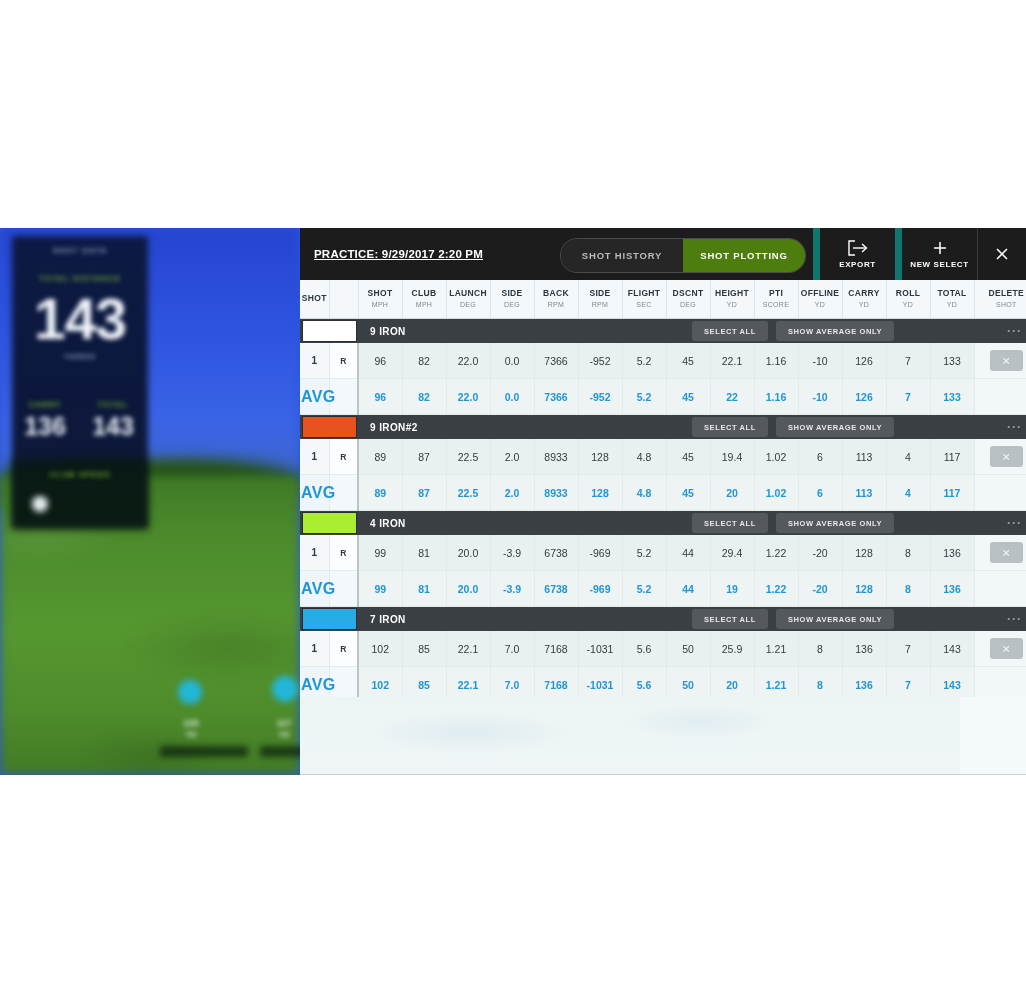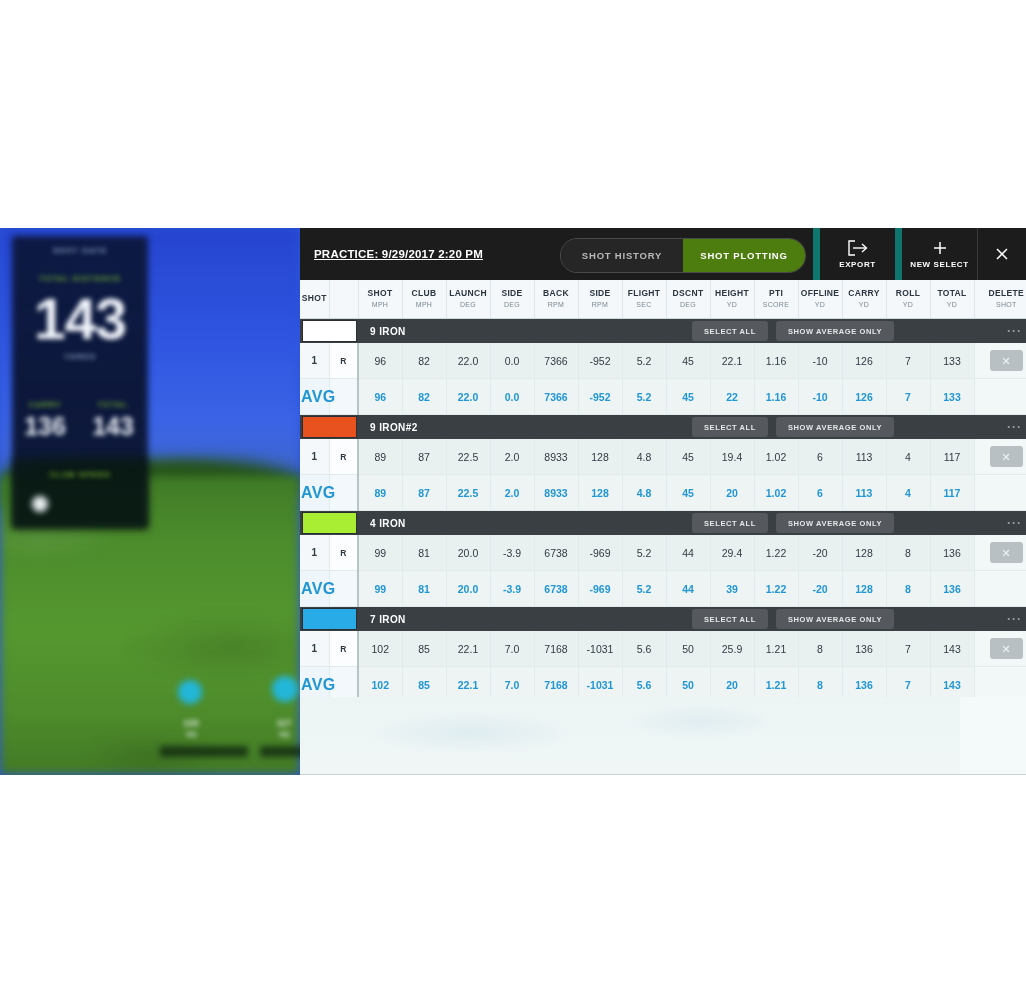--- a/index.html
+++ b/index.html
@@ -726,21 +726,21 @@
               <td class="cell-shotno">AVG</td>
               <td class="cell-hand"></td>
               <td>99</td>
               <td>81</td>
               <td>20.0</td>
               <td>-3.9</td>
               <td>6738</td>
               <td>-969</td>
               <td>5.2</td>
               <td>44</td>
-              <td>39</td>
+              <td>19</td>
               <td>1.22</td>
               <td>-20</td>
               <td>128</td>
               <td>8</td>
               <td>136</td>
               <td class="cell-del"></td>
             </tr>
             <tr class="group-row">
               <td colspan="17">
                 <div class="group-inner">

